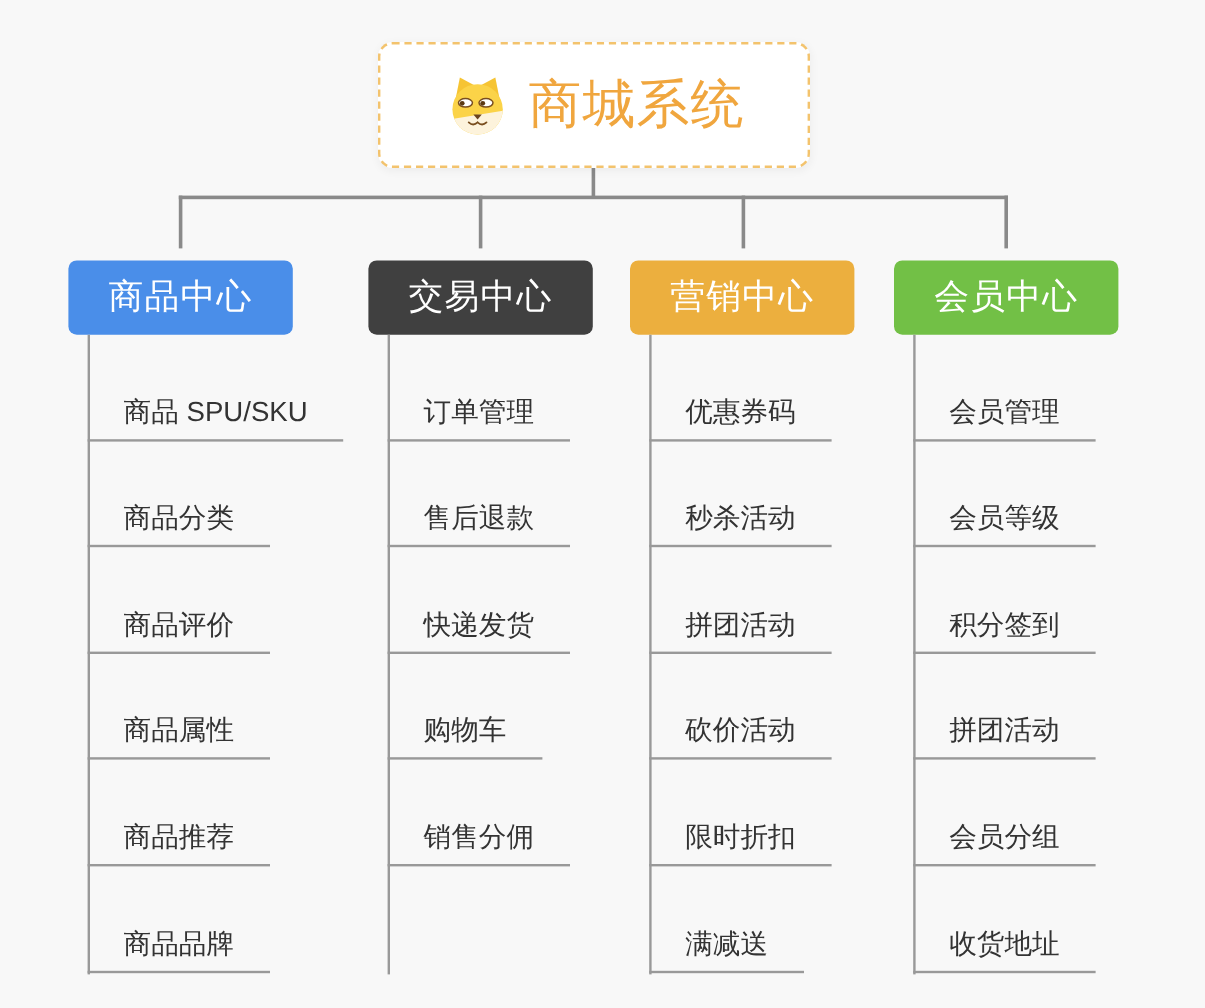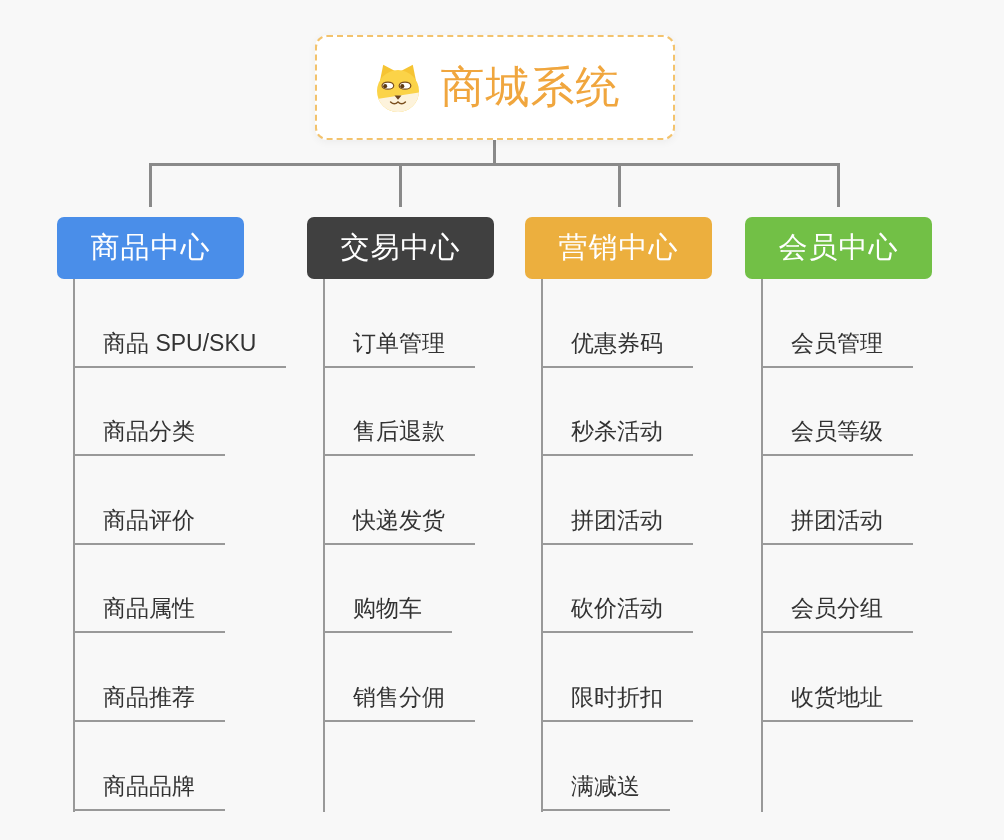--- a/index.html
+++ b/index.html
@@ -196,20 +196,23 @@
         <div class="branch-node" style="background: rgb(114, 192, 70);">会员中心</div>
         <div class="trunk"></div>
         <ul class="items">
           <li>
             <span class="item-label">会员管理</span>
           </li>
           <li>
             <span class="item-label">会员等级</span>
           </li>
           <li>
+            <span class="item-label">积分签到</span>
+          </li>
+          <li>
             <span class="item-label">拼团活动</span>
           </li>
           <li>
             <span class="item-label">会员分组</span>
           </li>
           <li>
             <span class="item-label">收货地址</span>
           </li>
         </ul>
       </div>

